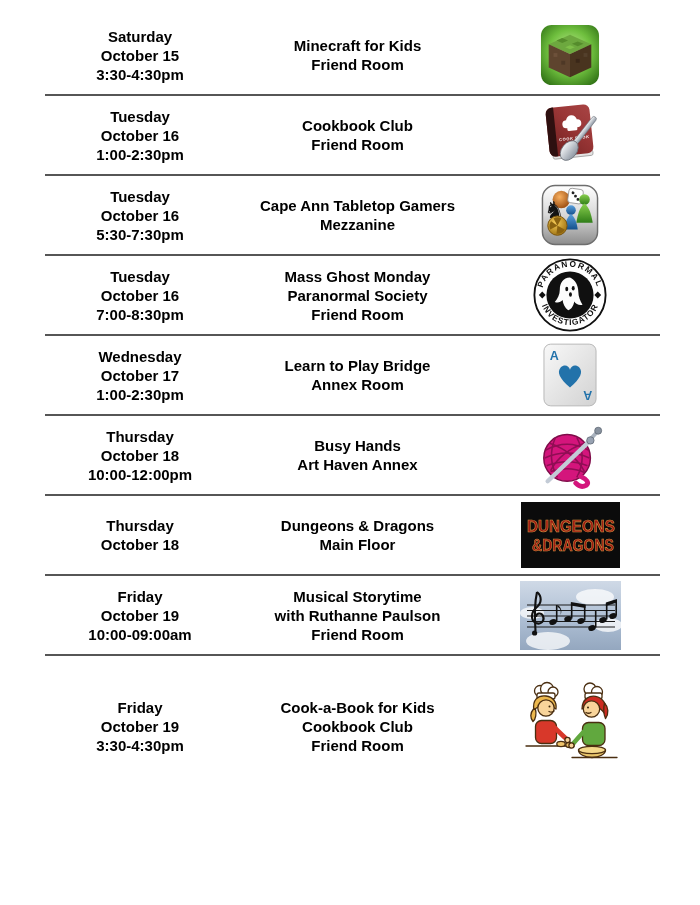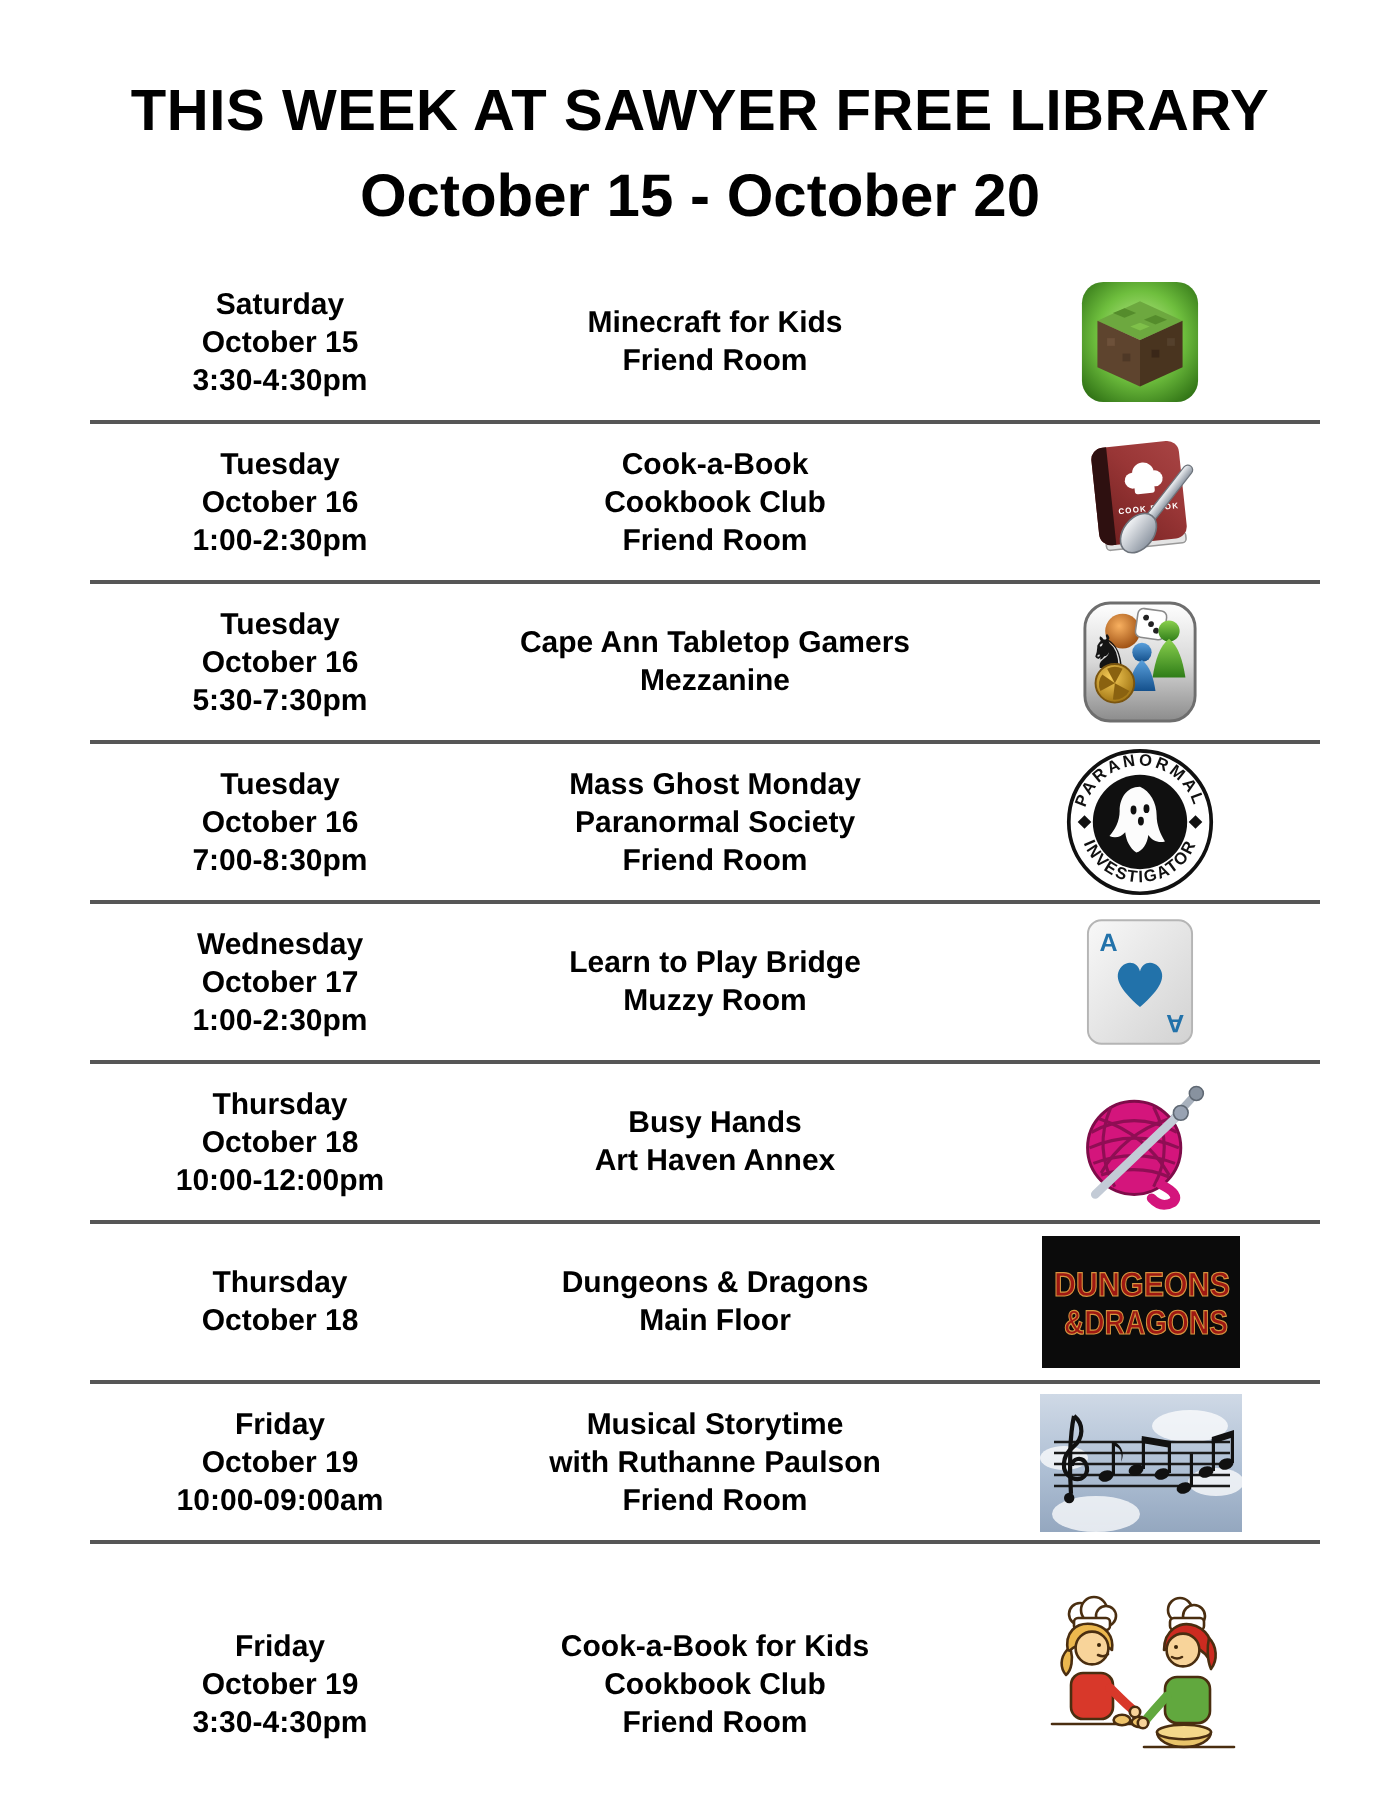--- a/index.html
+++ b/index.html
@@ -16,24 +16,20 @@
   .cell div{min-height:0;}
   .icon-cell{display:flex;justify-content:center;align-items:center;}
   svg{display:block;}
   .badge-text{font-weight:700;}
 </style>
 </head>
 <body>
 
 <div class="page">
 
-  <div class="header">
-    <div class="title">THIS WEEK AT SAWYER FREE LIBRARY</div>
-    <div class="subtitle">October 15 - October 20</div>
-  </div>
 
   <div class="schedule">
 
     <div class="row">
       <div class="cell">
         <div>Saturday</div>
         <div>October 15</div>
         <div>3:30-4:30pm</div>
       </div>
       <div class="cell">
@@ -65,21 +61,20 @@
     </div>
     <div class="divider"></div>
 
     <div class="row">
       <div class="cell">
         <div>Tuesday</div>
         <div>October 16</div>
         <div>1:00-2:30pm</div>
       </div>
       <div class="cell">
-        <div>Cook-a-Book</div>
         <div>Cookbook Club</div>
         <div>Friend Room</div>
       </div>
       <div class="icon-cell">
         <svg width="66" height="72" viewBox="0 0 64 72">
           <defs>
             <linearGradient id="bookgrad" x1="0" y1="1" x2="1" y2="0">
               <stop offset="0%" stop-color="#6e1e1e"></stop>
                 <stop offset="60%" stop-color="#993636"></stop>
                 <stop offset="100%" stop-color="#a84444"></stop>
@@ -210,21 +205,21 @@
     <div class="divider"></div>
 
     <div class="row">
       <div class="cell">
         <div>Wednesday</div>
         <div>October 17</div>
         <div>1:00-2:30pm</div>
       </div>
       <div class="cell">
         <div>Learn to Play Bridge</div>
-        <div>Muzzy Room</div>
+        <div>Annex Room</div>
       </div>
       <div class="icon-cell">
         <svg width="54" height="64" viewBox="0 0 56 66">
           <defs>
             <linearGradient id="cardg" x1="0" y1="0" x2="1" y2="1">
               <stop offset="0%" stop-color="#f8f8f8"></stop>
                 <stop offset="100%" stop-color="#d2d2d2"></stop>
             </linearGradient>
           </defs>
           <rect x="1" y="1" width="54" height="64" rx="7" fill="url(#cardg)" stroke="#b5b5b5" stroke-width="1"></rect>

